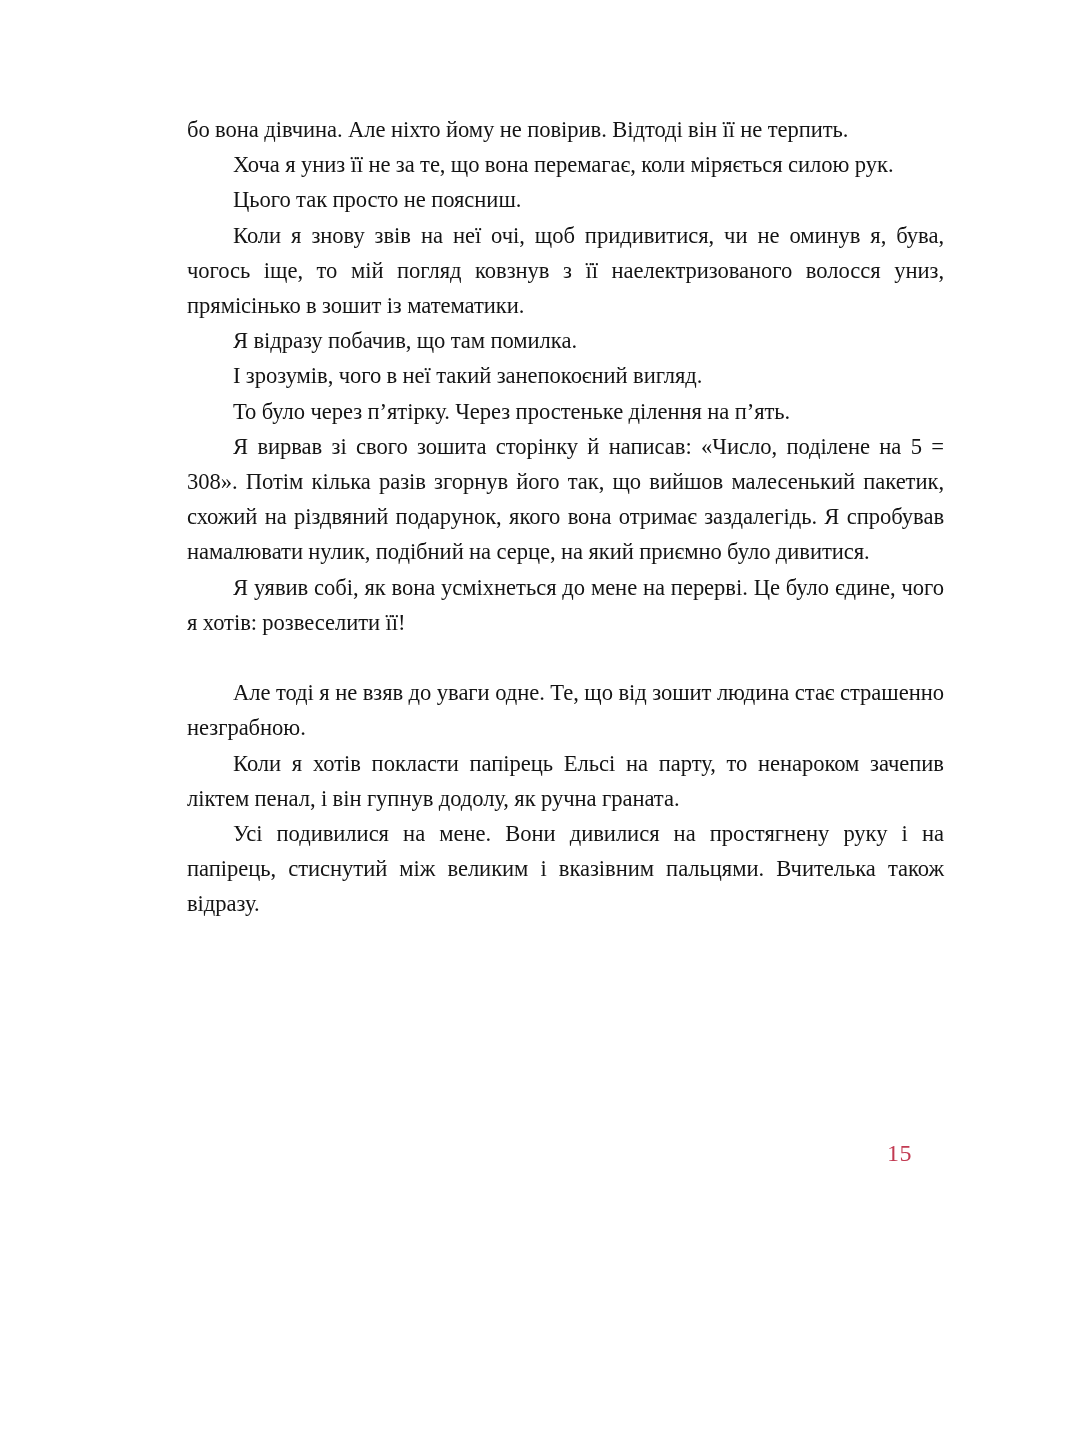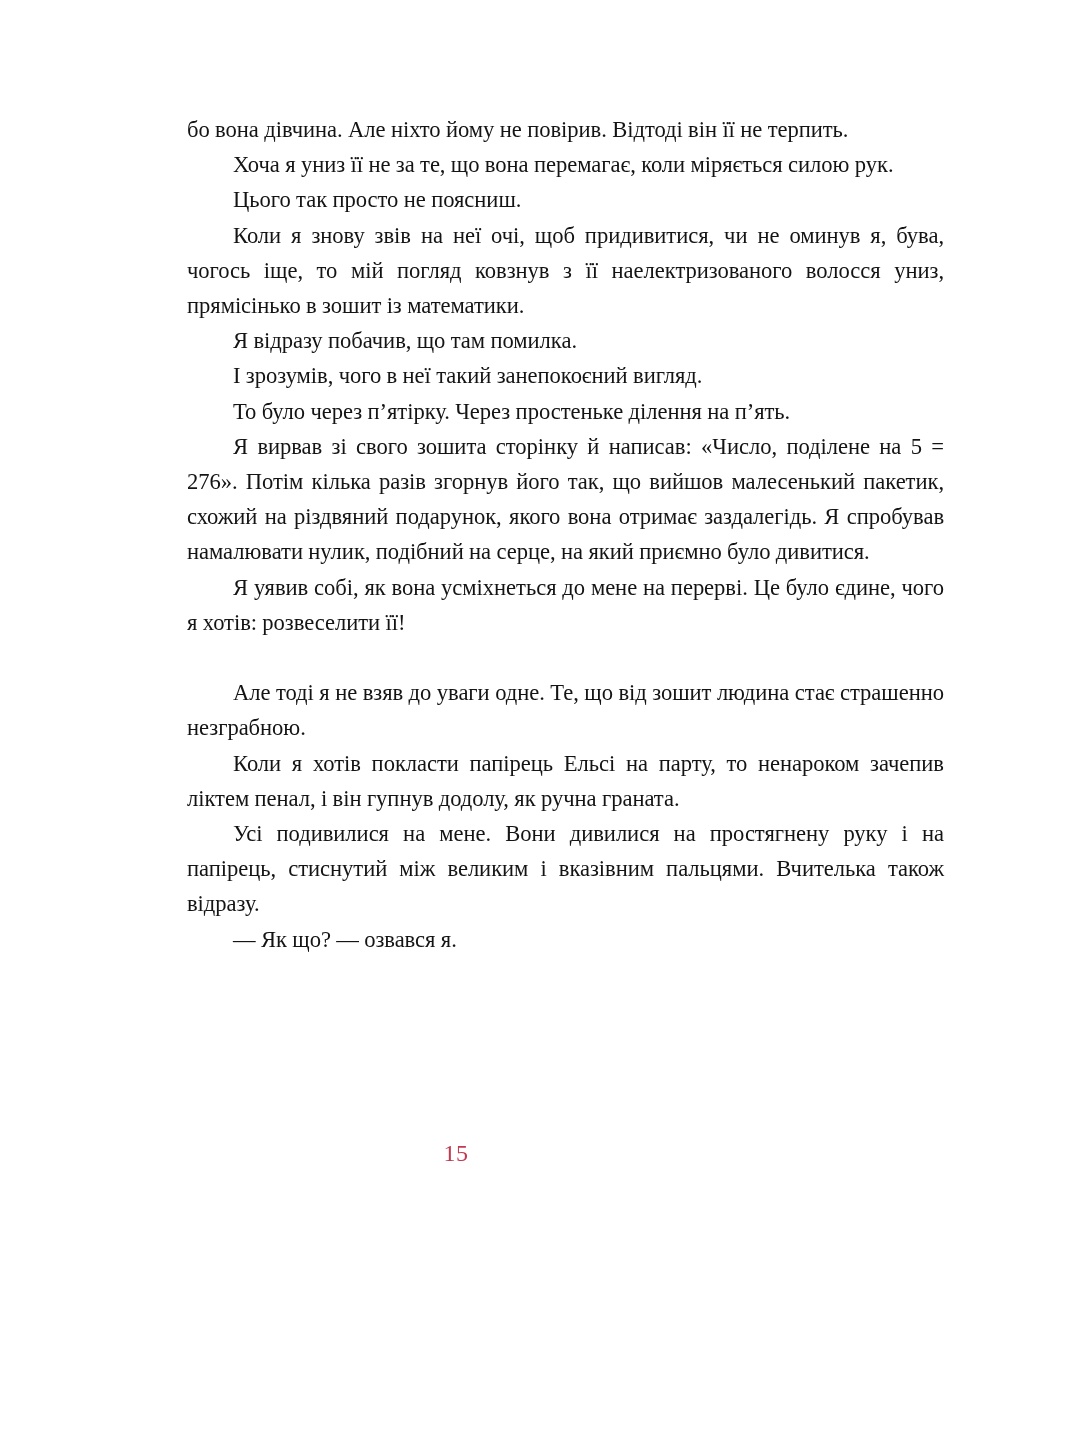--- a/index.html
+++ b/index.html
@@ -59,45 +59,44 @@
   .para.dialogue {
     text-indent: 46px;
   }
 
   
   .folio {
     position: absolute;
     left: 0;
     top: 1138px;
     width: 912px;
-    text-align: center;
+    text-align: right;
     font-size: 24px;
     line-height: 30px;
     color: #C23A52;
     letter-spacing: 0.5px;
   }
 </style>
 </head>
 <body style="background: rgb(255, 255, 255); color: rgb(20, 20, 20);">
 
 <div class="page">
 
   <div class="text-block">
 
   <p class="para no-indent">бо вона дівчина. Але ніхто йому не повірив. Відтоді він її не терпить.</p>
       <p class="para">Хоча я униз її не за те, що вона перемагає, коли міряється силою рук.</p>
       <p class="para">Цього так просто не поясниш.</p>
       <p class="para">Коли я знову звів на неї очі, щоб придивитися, чи не оминув я, бува, чогось іще, то мій погляд ковзнув з її наелектризованого волосся униз, прямісінько в зошит із математики.</p>
       <p class="para">Я відразу побачив, що там помилка.</p>
       <p class="para">І зрозумів, чого в неї такий занепокоєний вигляд.</p>
       <p class="para">То було через п’ятірку. Через простеньке ділення на п’ять.</p>
-      <p class="para">Я вирвав зі свого зошита сторінку й написав: «Число, поділене на 5 = 276». Потім кілька разів згорнув його так, що вийшов малесенький пакетик, схожий на різдвяний подарунок, якого вона отримає заздалегідь. Я спробував намалювати нулик, подібний на серце, на який приємно було дивитися.</p>
+      <p class="para">Я вирвав зі свого зошита сторінку й написав: «Число, поділене на 5 = 308». Потім кілька разів згорнув його так, що вийшов малесенький пакетик, схожий на різдвяний подарунок, якого вона отримає заздалегідь. Я спробував намалювати нулик, подібний на серце, на який приємно було дивитися.</p>
       <p class="para">Я уявив собі, як вона усміхнеться до мене на перерві. Це було єдине, чого я хотів: розвеселити її!</p>
       <div class="section-gap"></div>
       <p class="para">Але тоді я не взяв до уваги одне. Те, що від зошит людина стає страшенно незграбною.</p>
       <p class="para">Коли я хотів покласти папірець Ельсі на парту, то ненароком зачепив ліктем пенал, і він гупнув додолу, як ручна граната.</p>
       <p class="para">Усі подивилися на мене. Вони дивилися на простягнену руку і на папірець, стиснутий між великим і вказівним пальцями. Вчителька також відразу.</p>
-      <p class="para dialogue">— Як що? — озвався я.</p>
     </div>
 
   <div class="folio" style="color: rgb(194, 58, 82);">15</div>
 
 </div>
 
 </body></html>

